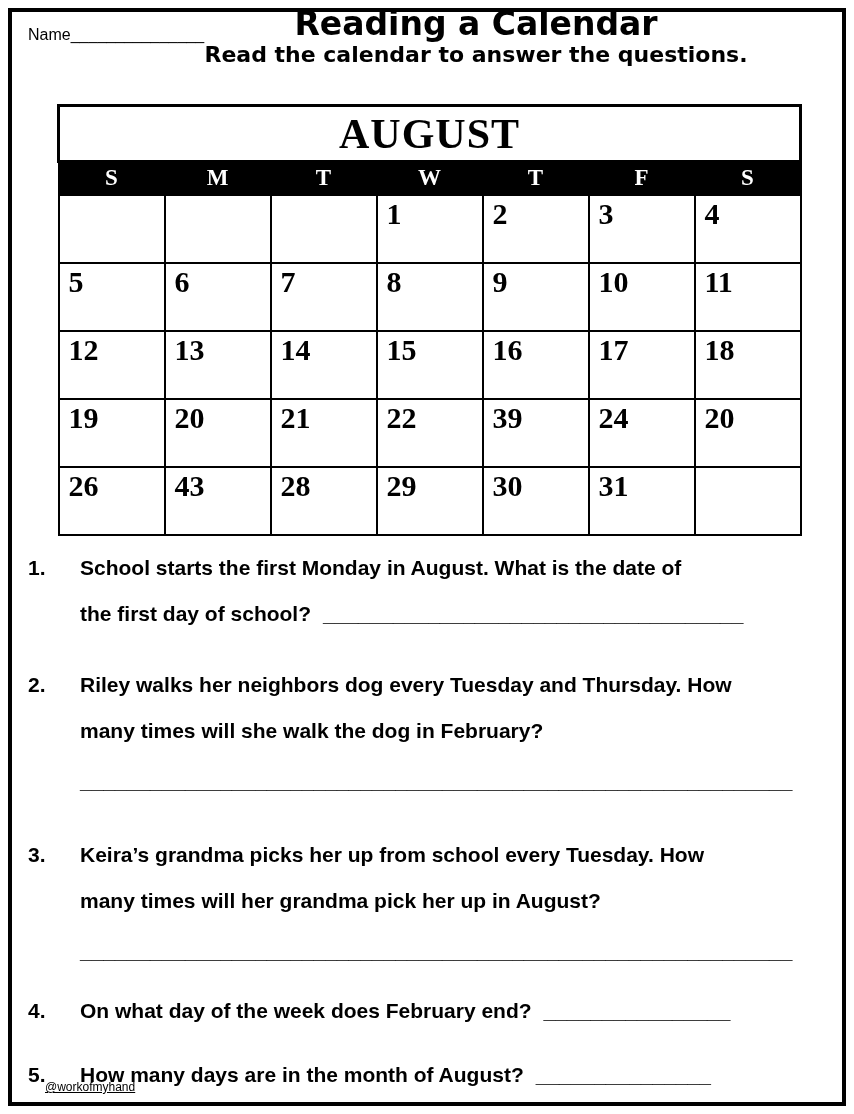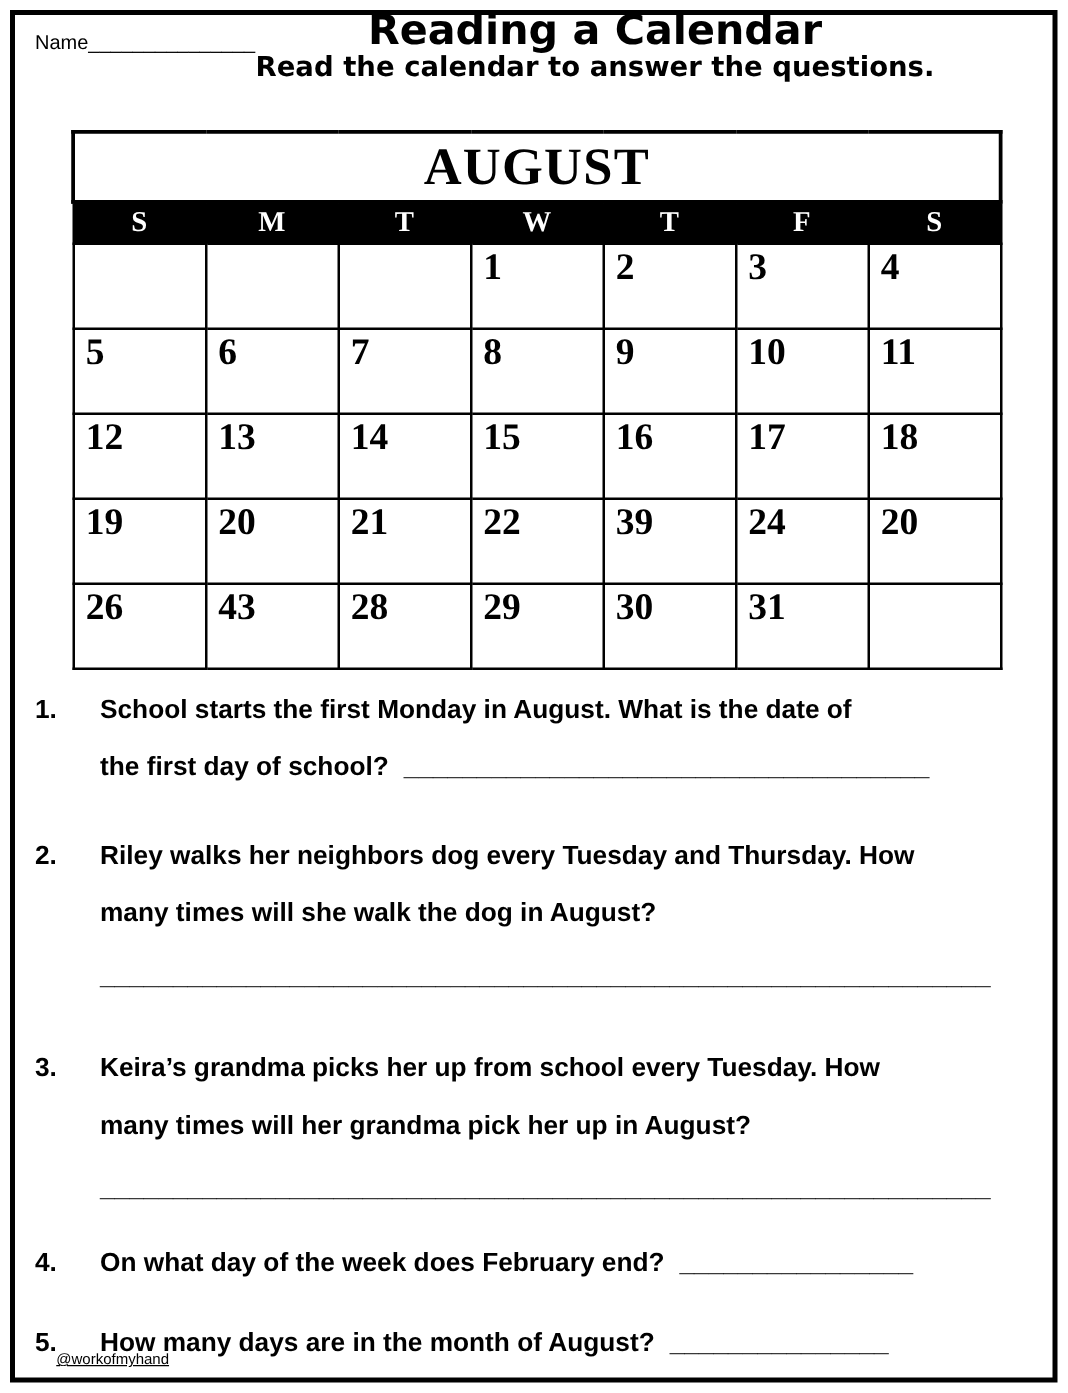--- a/index.html
+++ b/index.html
@@ -152,21 +152,21 @@
   <div class="qbody">
     <div class="qline">School starts the first Monday in August. What is the date of</div>
     <div class="qline"><span>the first day of school?</span><span class="blank">____________________________________</span></div>
   </div>
 </div>
 
 <div class="question" style="top:662px">
   <span class="qnum">2.</span>
   <div class="qbody">
     <div class="qline">Riley walks her neighbors dog every Tuesday and Thursday. How</div>
-    <div class="qline">many times will she walk the dog in August?</div>
+    <div class="qline">many times will she walk the dog in February?</div>
     <div class="blank-row">_____________________________________________________________</div>
   </div>
 </div>
 
 <div class="question" style="top:832px">
   <span class="qnum">3.</span>
   <div class="qbody">
     <div class="qline">Keira’s grandma picks her up from school every Tuesday. How</div>
     <div class="qline">many times will her grandma pick her up in August?</div>
     <div class="blank-row">_____________________________________________________________</div>

